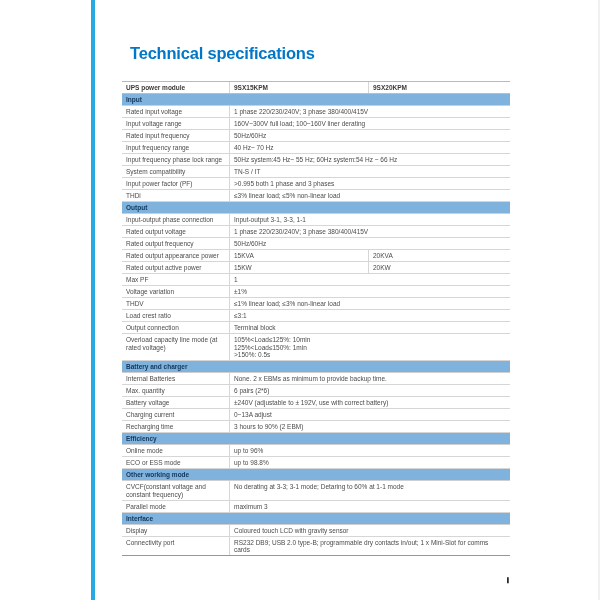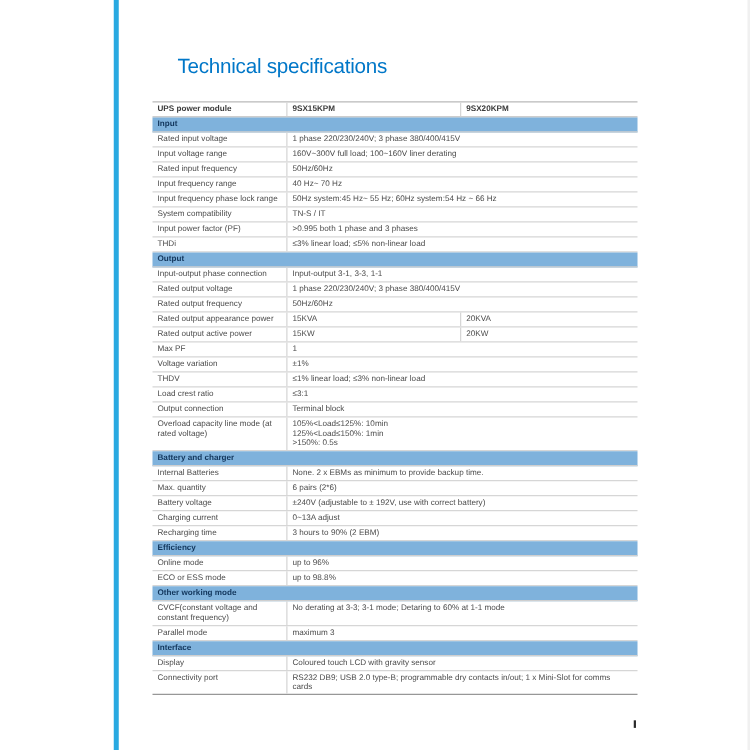--- a/index.html
+++ b/index.html
@@ -13,21 +13,21 @@
   *{box-sizing:border-box;}
   html,body{margin:0;padding:0;}
   body{
     width:600px;height:600px;position:relative;overflow:hidden;
     background:#ffffff;font-family:"Liberation Sans",sans-serif;color:var(--text);
   }
   .accent-bar{position:absolute;left:91px;top:0;width:4px;height:600px;background:var(--accent);}
   .right-edge{position:absolute;right:0;top:0;width:2px;height:600px;background:#f0f0f0;}
   .content{position:absolute;left:122px;top:0;width:388px;}
   .page-title{
-    margin:44px 0 0 20px;font-size:16.5px;font-weight:normal;color:var(--title);
+    margin:44px 0 0 8px;font-size:16.5px;font-weight:bold;color:var(--title);
     letter-spacing:-0.2px;
   }
   .spec-table{
     margin-top:18px;font-size:6.5px;line-height:7.5px;color:var(--text);
     border-top:1px solid #b9b9b9;
   }
   .hdr-row{display:flex;font-weight:bold;color:#3b3b3b;border-bottom:1px solid #bdbdbd;}
   .hdr-c1{width:108px;padding:2px 4px 1.5px;border-right:1px solid var(--line);}
   .hdr-c2{width:139px;padding:2px 4px 1.5px;border-right:1px solid var(--line);}
   .hdr-c3{flex:1;padding:2px 4px 1.5px;}

